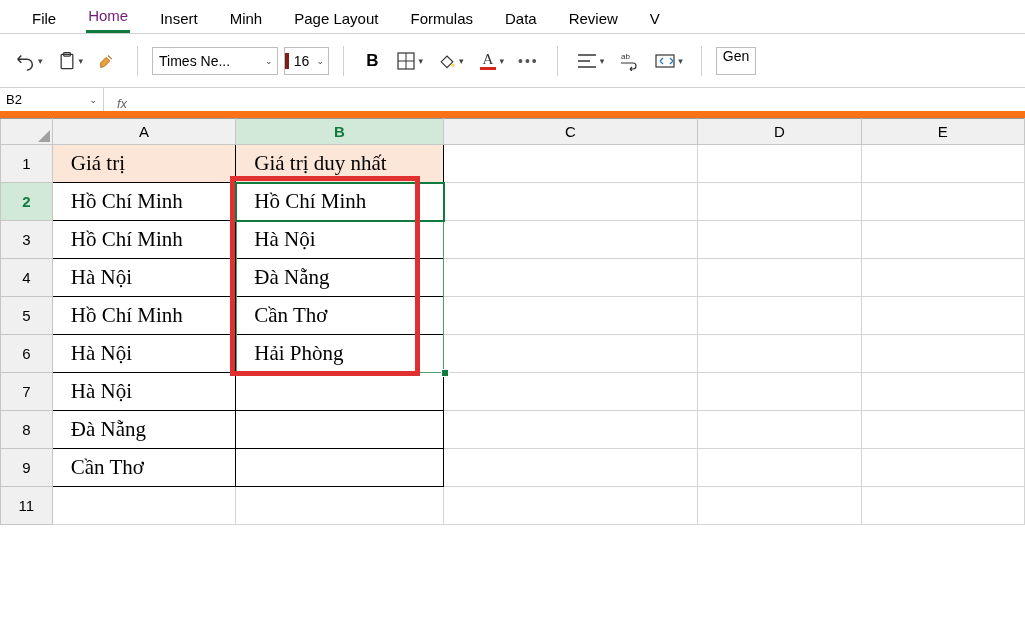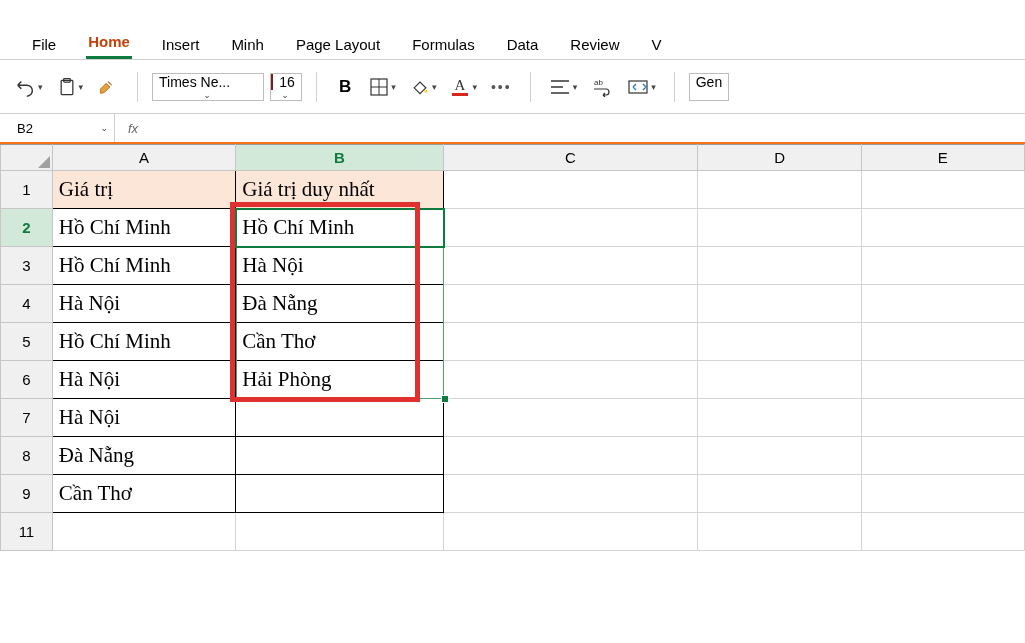--- a/index.html
+++ b/index.html
@@ -1,49 +1,49 @@
 <!DOCTYPE html>
 <html><head>
   <meta charset="utf-8">
   <style>
     * { box-sizing: border-box; margin: 0; padding: 0; }
     body { font-family: "Segoe UI", Tahoma, sans-serif; font-size: 14px; background: #fff; color: #000; overflow: hidden; width: 1025px; height: 643px; }
     
     
-    .menu-tabs { display: flex; gap: 28px; padding: 4px 16px 0 30px; border-bottom: 1px solid #d0d0d0; height: 34px; align-items: flex-end; margin-top: 26px; }
+    .menu-tabs { display: flex; gap: 28px; padding: 4px 16px 0 30px; border-bottom: 1px solid #d0d0d0; height: 34px; align-items: flex-end; }
     .menu-tab { padding: 6px 2px; cursor: pointer; font-size: 15px; }
-    .menu-tab.active { font-weight: 700; border-bottom: 3px solid #0f7b3f; color: #c2410c; }
+    .menu-tab.active { font-weight: 400; border-bottom: 3px solid #0f7b3f; color: #701a75; }
     
     
     .toolbar { display: flex; align-items: center; gap: 8px; padding: 8px 10px; border-bottom: 1px solid #d0d0d0; height: 54px; }
     .tb-group { display: flex; align-items: center; gap: 6px; }
     .tb-sep { width: 1px; height: 30px; background: #d0d0d0; margin: 0 6px; }
     .icon-btn { display: inline-flex; align-items: center; justify-content: center; height: 28px; padding: 0 4px; cursor: pointer; }
     .chev-down { font-size: 9px; margin-left: 2px; color: #444; }
-    .font-box { display: flex; align-items: center; border: 1px solid #bdbdbd; height: 28px; flex-direction: column; }
+    .font-box { display: flex; align-items: center; border: 1px solid #bdbdbd; height: 28px; }
     .font-name { width: 110px; padding: 0 6px; overflow: hidden; white-space: nowrap; }
-    .font-size { width: 30px; border-left: 2px solid #7f1d1d; text-align: center; }
+    .font-size { width: 30px; border-left: 4px solid #7f1d1d; text-align: center; }
     .bold-btn { font-weight: bold; font-size: 17px; padding: 0 8px; }
     .gen-box { border: 1px solid #bdbdbd; height: 28px; padding: 0 6px; display:flex; }
     
     
-    .formula-bar { display: flex; align-items: center; height: 30px; border-bottom: 2px solid #f97316; padding-left: 11px; }
+    .formula-bar { display: flex; align-items: flex-end; height: 30px; border-bottom: 7px solid #f97316; }
     .name-box { width: 104px; height: 100%; border-right: 1px solid #d0d0d0; display: flex; align-items: center; padding: 0 6px; font-size: 13px; justify-content: space-between; }
     .fx-label { width: 36px; text-align: center; font-style: italic; font-size: 13px; color: #666; }
     .formula-input { flex: 1; padding: 0 6px; font-size: 15px; }
     
     
     .grid-wrap { position: relative; }
     .grid { border-collapse: collapse; table-layout: fixed; }
     .corner { width: 52px; height: 26px; background: #f0f0f0; border: 1px solid #c6c6c6; border-top: 1px solid #999; position: relative; }
     .corner::after { content: ""; position: absolute; right: 2px; bottom: 2px; width: 0; height: 0; border-style: solid; border-width: 0 0 12px 12px; border-color: transparent transparent #a0a0a0 transparent; }
     .col-head { background: #f0f0f0; border: 1px solid #c6c6c6; border-top: 1px solid #999; text-align: center; font-size: 15px; height: 26px; }
     .row-head { background: #f0f0f0; border: 1px solid #c6c6c6; text-align: center; font-size: 15px; width: 52px; }
     .col-head.sel, .row-head.sel { background: #d2e8d8; color: #0f7b3f; font-weight: 600; }
-    .cell { border: 1px solid #d4d4d4; height: 38px; padding: 2px 6px; font-family: "Times New Roman", serif; font-size: 21px; vertical-align: middle; }
+    .cell { border: 1px solid #d4d4d4; height: 38px; padding: 2px 18px; font-family: "Times New Roman", serif; font-size: 21px; vertical-align: middle; }
     .data-cell { border: 1px solid #000; }
     .hdr-cell { background: #fce6d8; }
     .col-A { width: 184px; }
     .col-B { width: 208px; }
     .col-C { width: 256px; }
     .col-D { width: 164px; }
     .col-E { width: 164px; }
     
     
     .active-outline { position: absolute; border: 2px solid #0f7b3f; pointer-events: none; }

